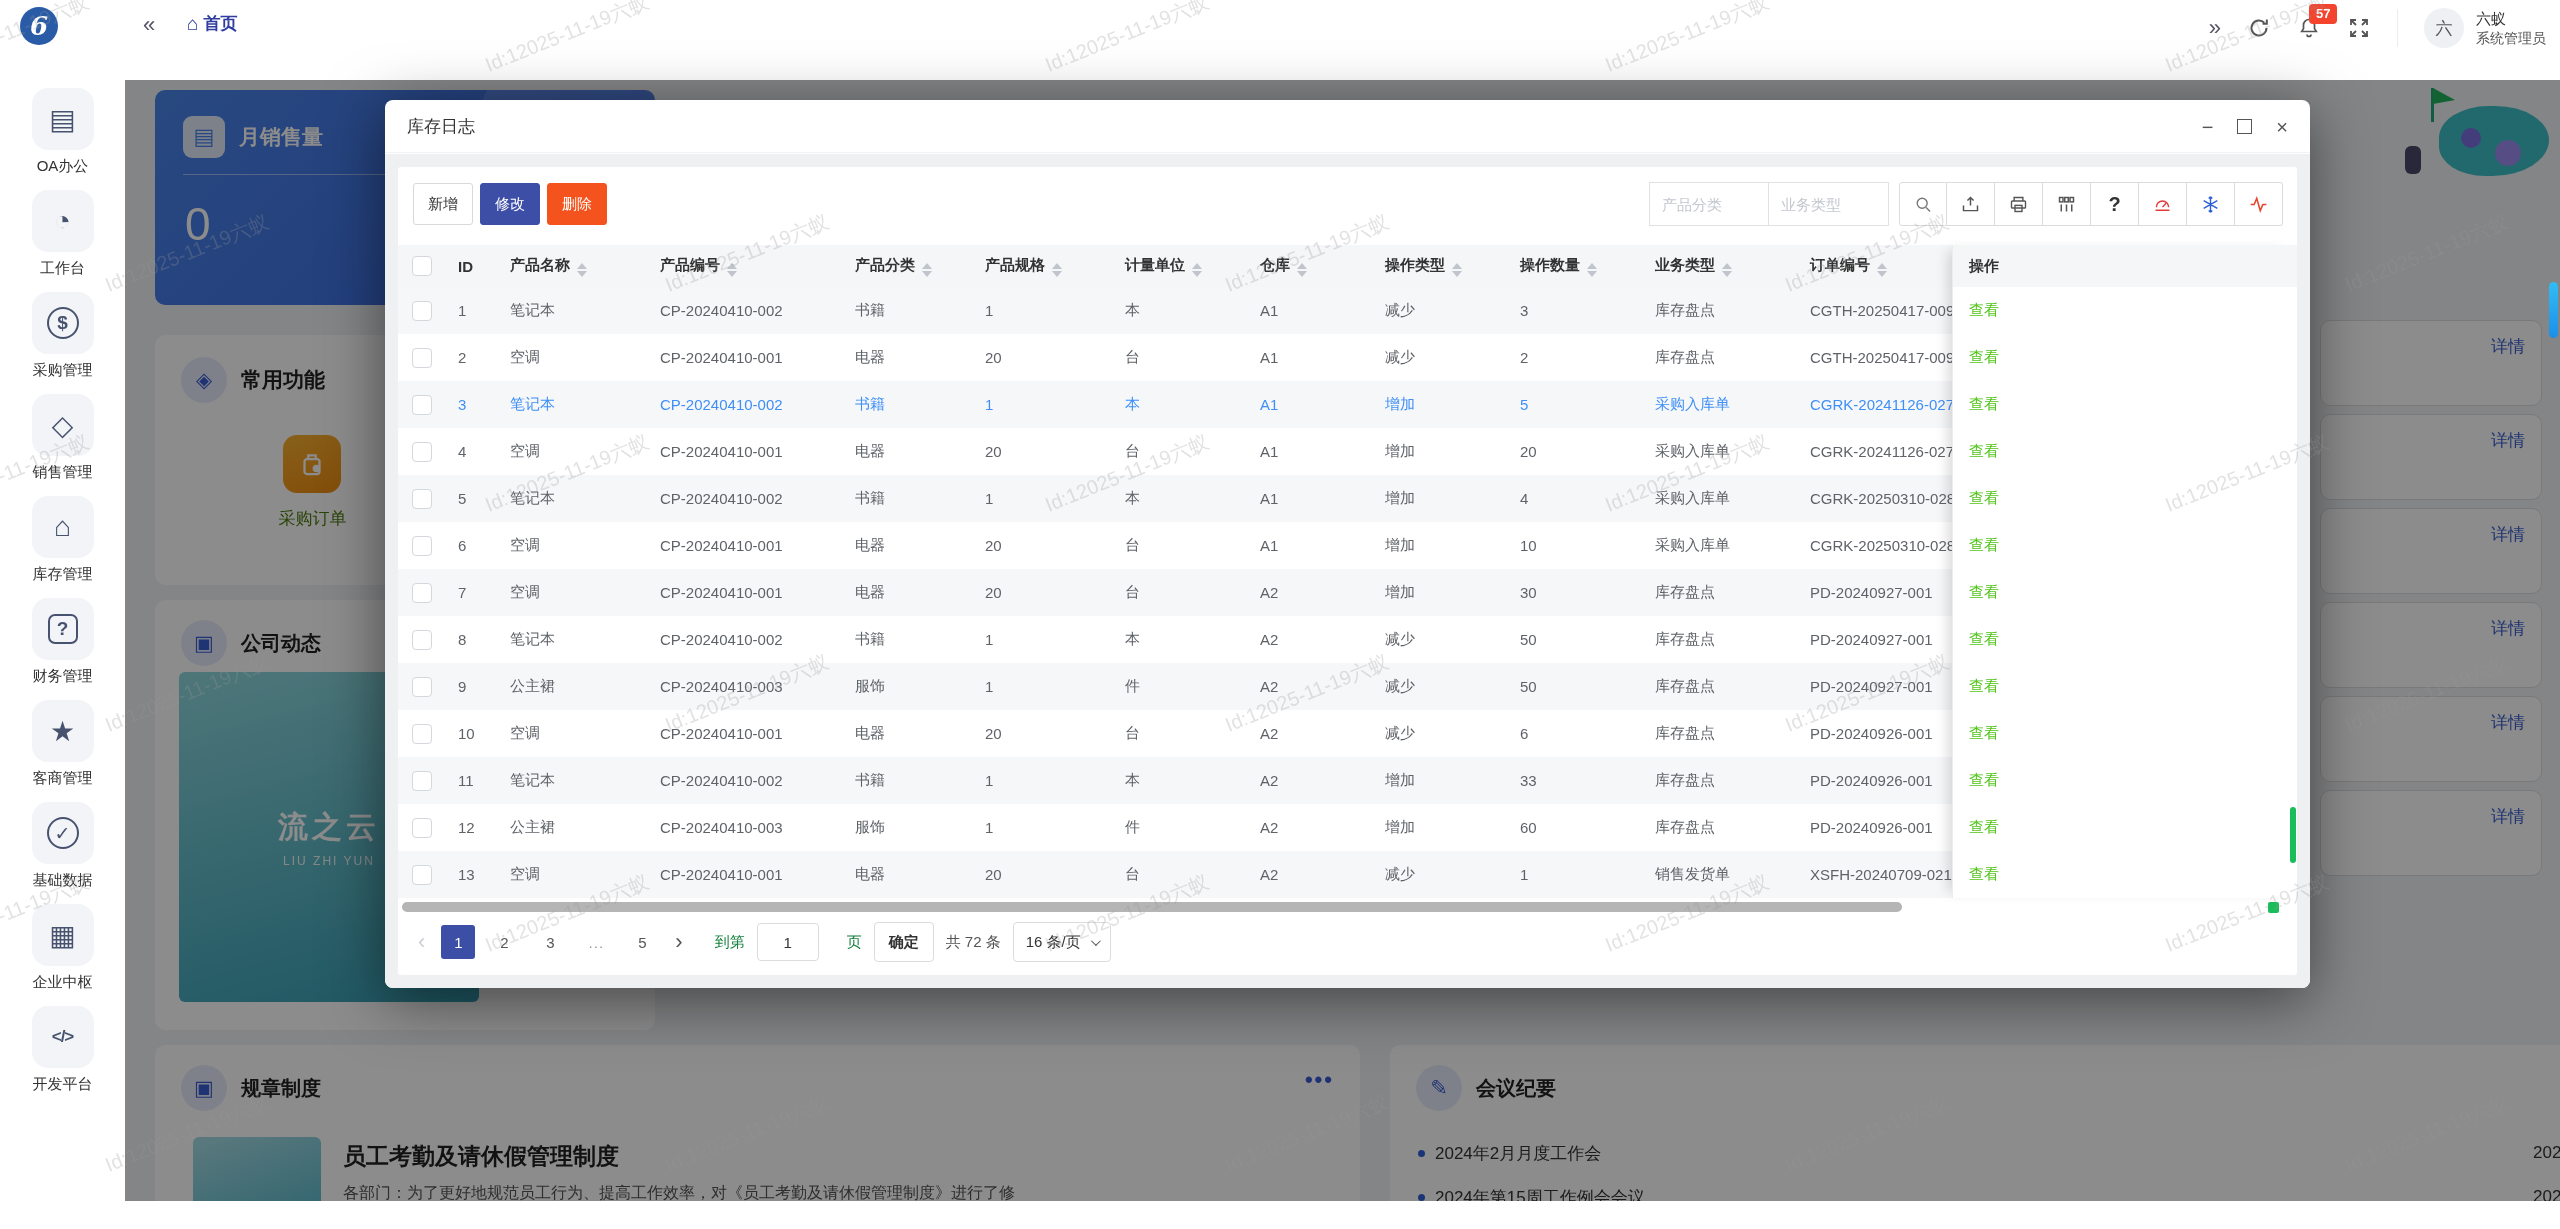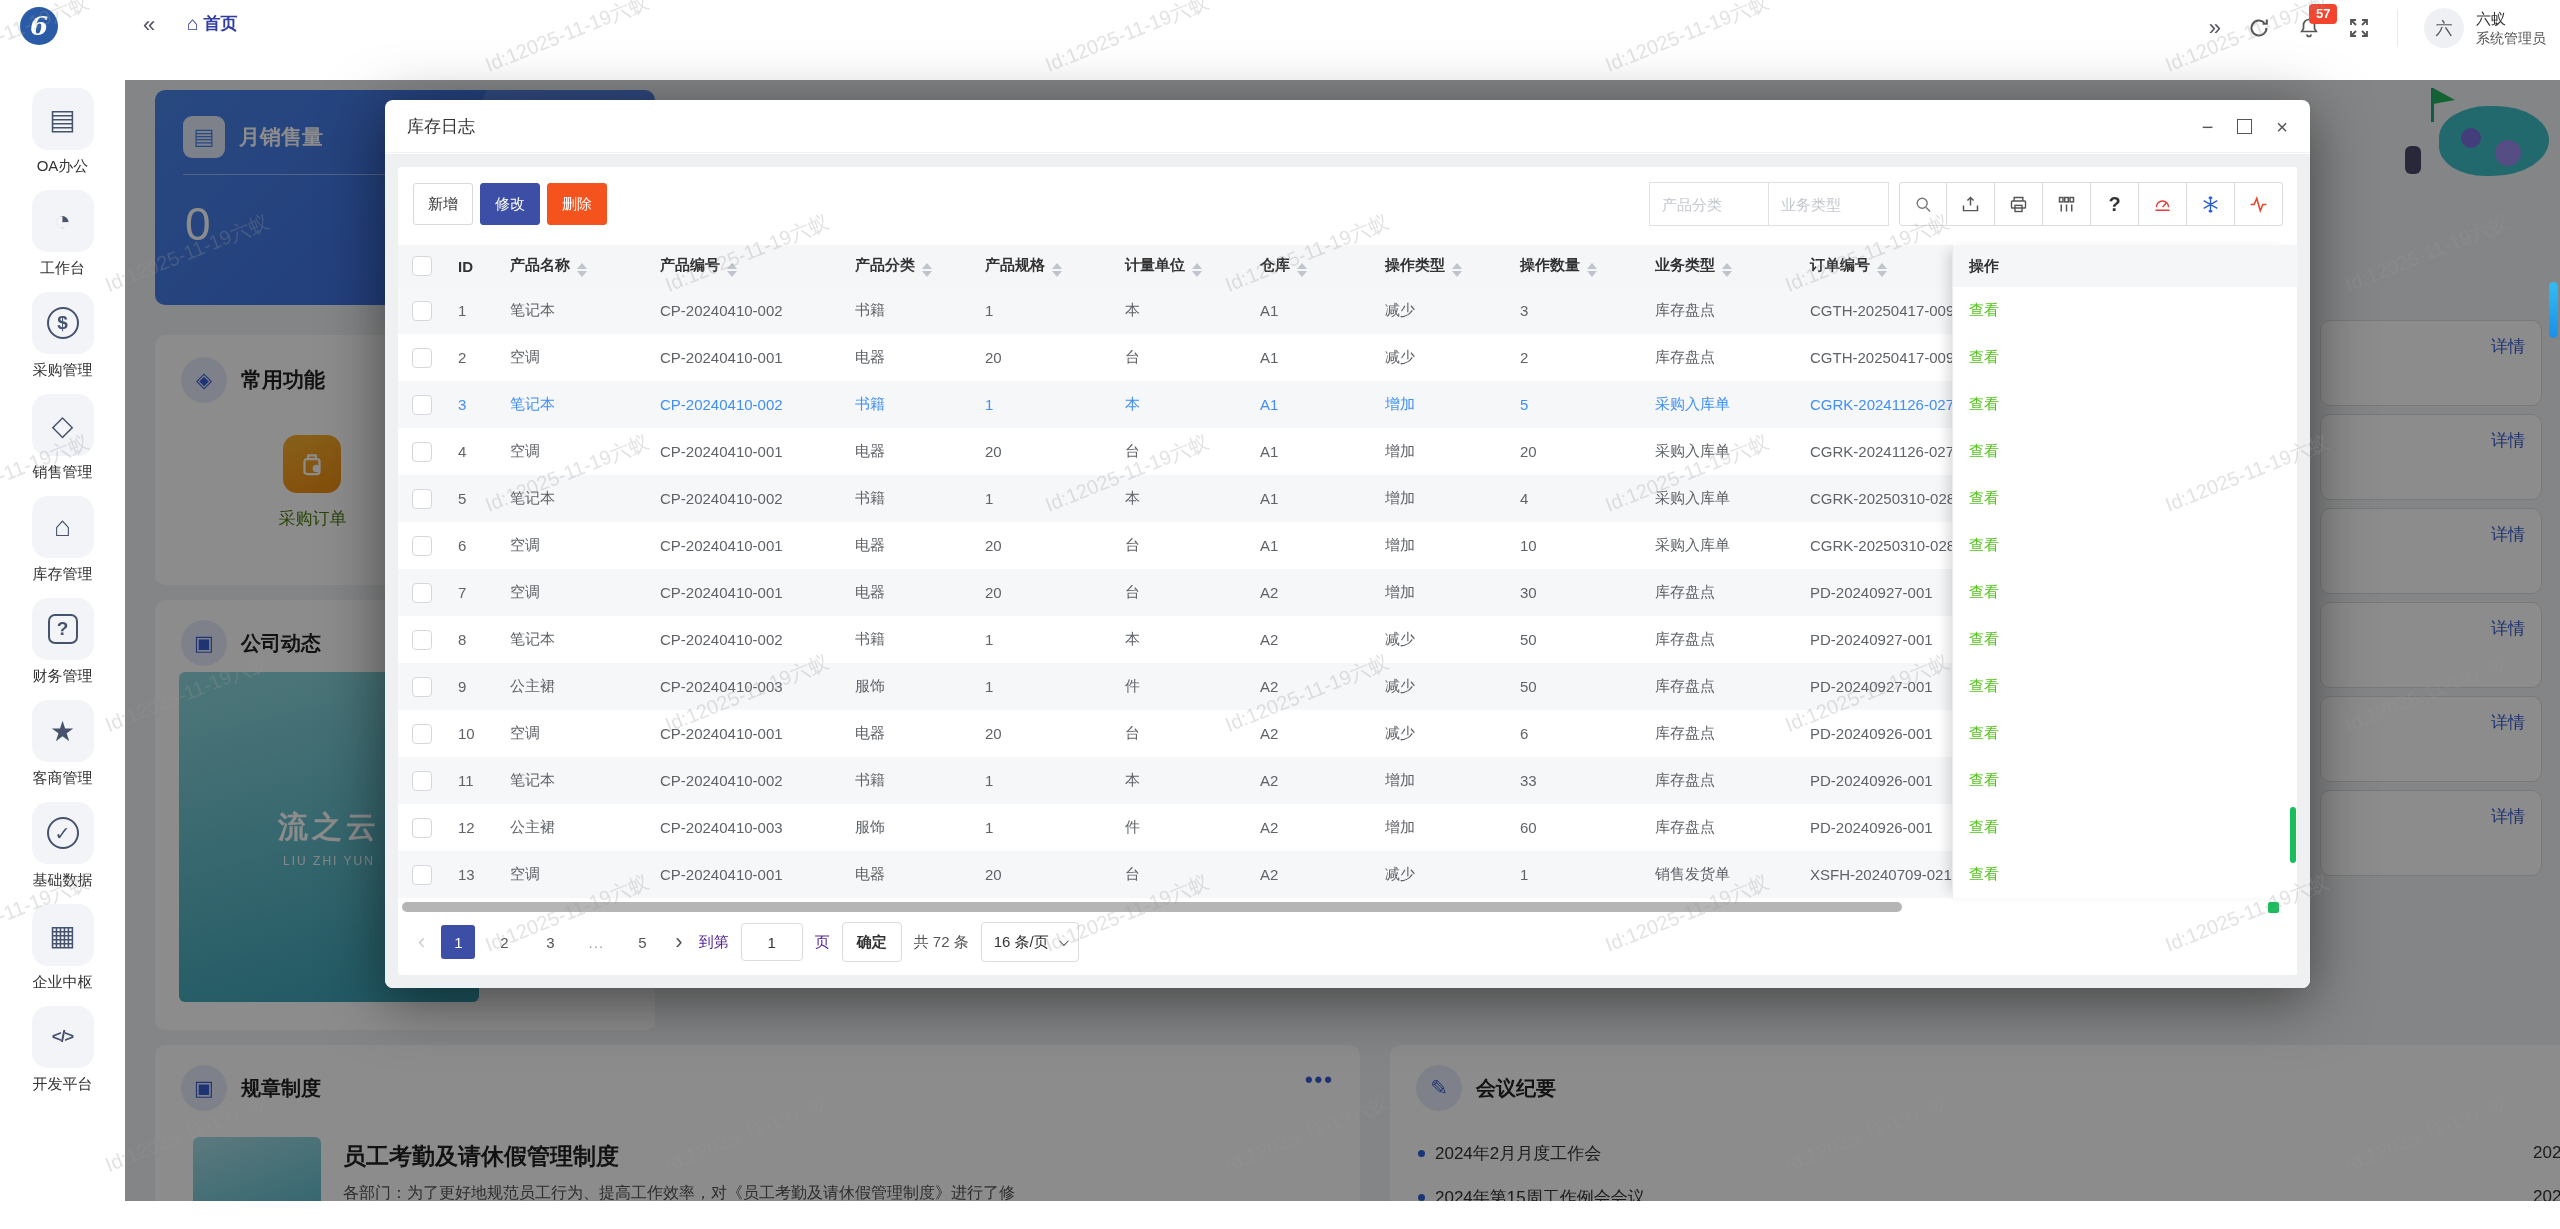--- a/index.html
+++ b/index.html
@@ -142,21 +142,21 @@
   .hthumb{position:absolute;left:0;top:1px;width:1500px;height:10px;border-radius:6px;background:#b5b5b5;cursor:pointer;}
   .green-sq{position:absolute;right:14px;top:1px;width:11px;height:11px;background:#19be5b;border-radius:2px;}
   .green-bar{position:absolute;right:1px;top:640px;width:6px;height:56px;background:#19be5b;border-radius:3px;z-index:7;}
 
   .pager{position:absolute;top:752px;left:16px;right:16px;height:46px;display:flex;align-items:center;gap:12px;font-size:15px;color:#555;}
   .pg-arrow{font-size:22px;line-height:1;cursor:pointer;padding:0 4px;}
   .pg-arrow.disabled{color:#ccd0d6;}
   .pg-num{min-width:34px;height:34px;display:flex;align-items:center;justify-content:center;border-radius:3px;cursor:pointer;color:#555;}
   .pg-num.active{background:#3c4ea5;color:#fff;}
   .pg-num.ellipsis{cursor:default;color:#999;letter-spacing:1px;}
-  .pg-gray{color:#4c1d95;}
+  .pg-gray{color:#15803d;margin-left:16px;}
   .pg-input{width:62px;height:38px;border:1px solid #dcdcdc;border-radius:4px;text-align:center;font-size:15px;color:#333;outline:none;}
   .pg-confirm{height:40px;padding:0 14px;border:1px solid #dcdcdc;border-radius:4px;background:#fff;font-size:15px;font-weight:bold;color:#333;cursor:pointer;}
   .pg-total{color:#555;}
   .pg-select{height:40px;padding:0 12px;border:1px solid #dcdcdc;border-radius:4px;display:flex;align-items:center;gap:10px;color:#333;cursor:pointer;background:#fff;}
   .sel-caret{width:7px;height:7px;border:solid #555;border-width:0 1.6px 1.6px 0;transform:rotate(45deg) translateY(-2px);}
 
   
   .footer{position:absolute;left:0;right:0;bottom:0;height:28px;background:#fff;z-index:110;
       display:flex;align-items:center;justify-content:center;font-size:15px;color:#333;}
   .site{position:absolute;right:10px;bottom:3px;font-style:italic;font-size:15px;color:#2468f2;}

